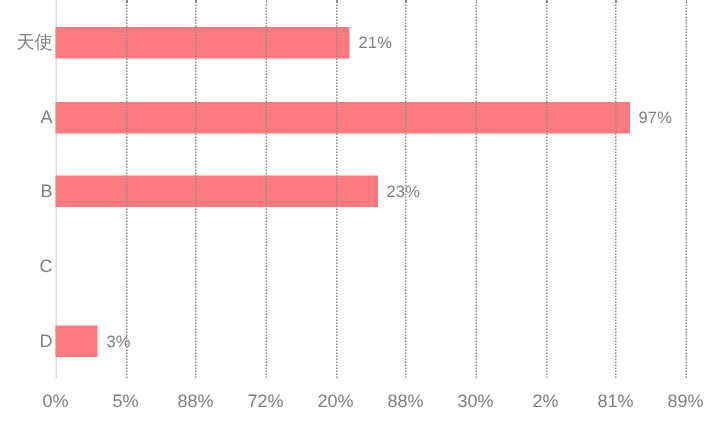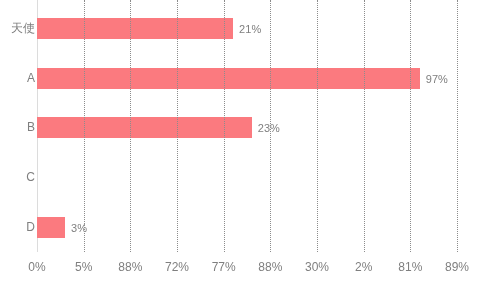--- a/index.html
+++ b/index.html
@@ -162,21 +162,21 @@
     <div class="cat-label" style="top:117px">B</div>
     <div class="cat-label" style="top:167px">C</div>
     <div class="cat-label" style="top:217px">D</div>
   </div>
 
   <div class="x-labels">
     <div class="x-label" style="left:37px">0%</div>
     <div class="x-label" style="left:83.7px">5%</div>
     <div class="x-label" style="left:130.3px">88%</div>
     <div class="x-label" style="left:177px">72%</div>
-    <div class="x-label" style="left:223.7px">77%</div>
+    <div class="x-label" style="left:223.7px">20%</div>
     <div class="x-label" style="left:270.3px">88%</div>
     <div class="x-label" style="left:317px">30%</div>
     <div class="x-label" style="left:363.7px">2%</div>
     <div class="x-label" style="left:410.3px">81%</div>
     <div class="x-label" style="left:457px">89%</div>
   </div>
 
 </div>
 
 </body></html>

